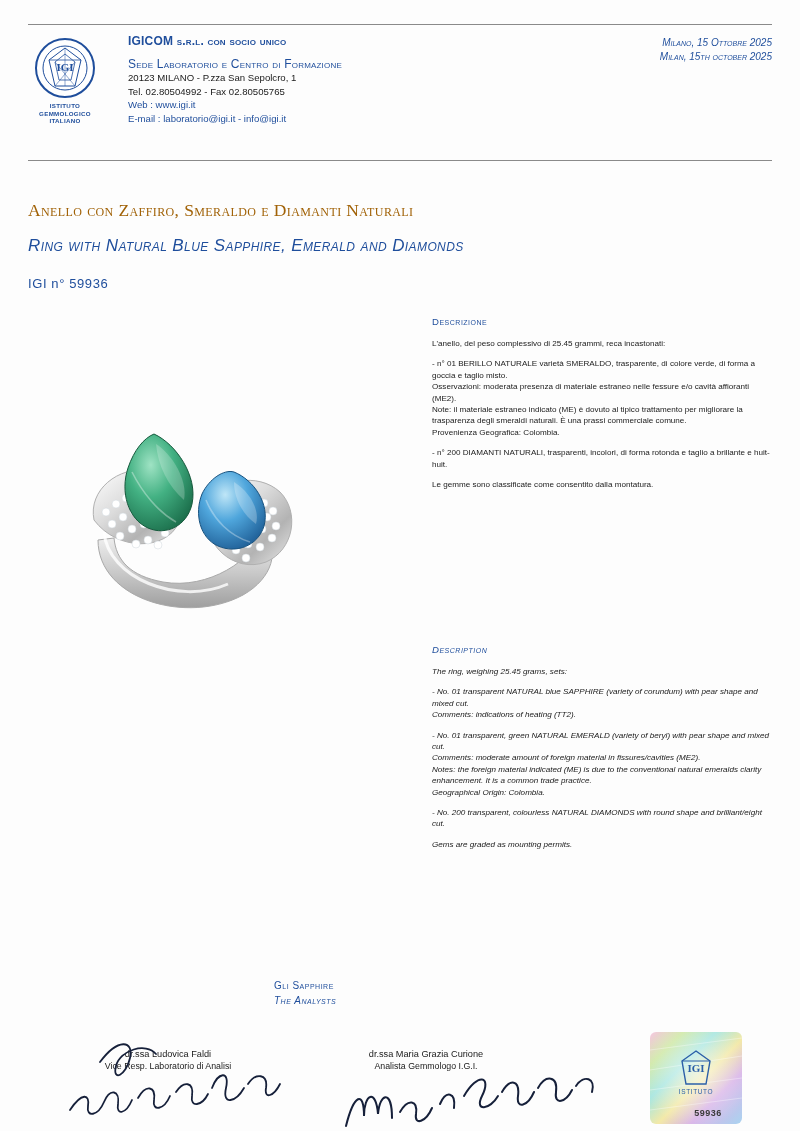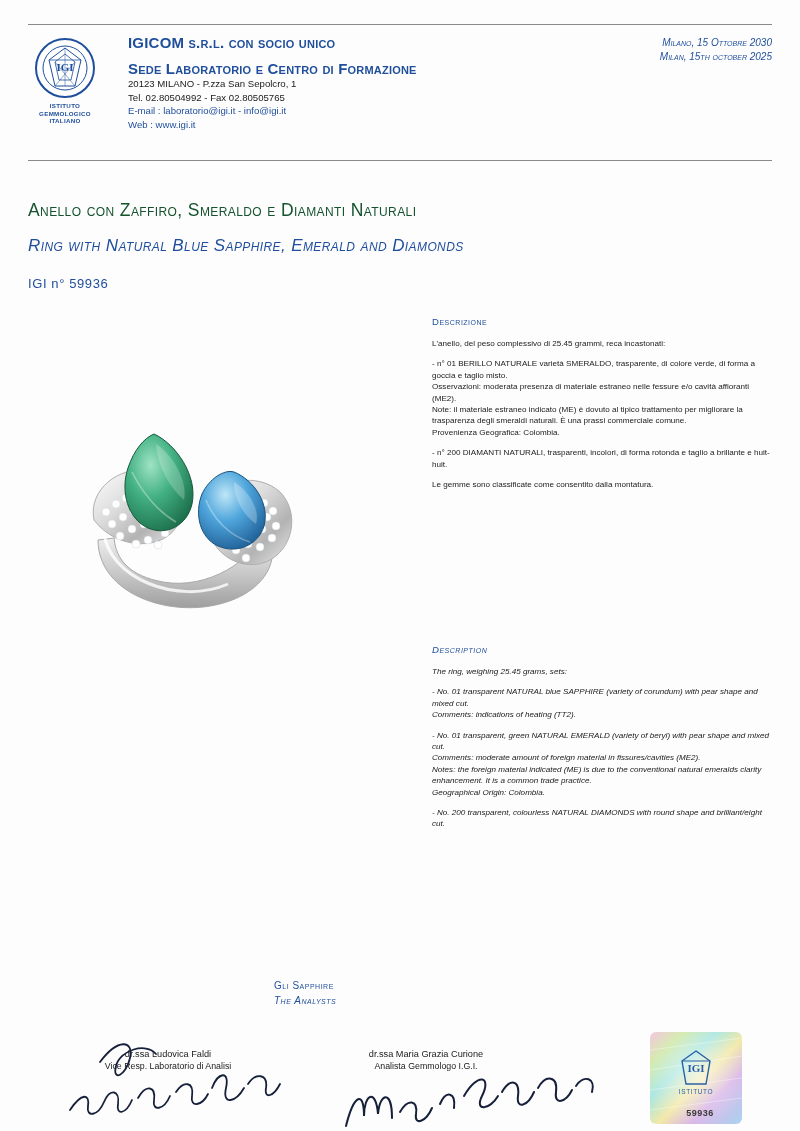--- a/index.html
+++ b/index.html
@@ -56,30 +56,30 @@
     color: #1f4e9c;
     font-weight: bold;
   }
   .company {
     position: absolute;
     left: 100px;
     top: 0px;
     width: 420px;
   }
   .company .name {
-    font-size: 15px;
+    font-size: 12px;
     font-weight: bold;
     color: #1f4e9c;
     letter-spacing: 0.2px;
     font-variant: small-caps;
   }
   .company .sub {
     margin-top: 9px;
-    font-size: 15px;
-    font-weight: bold;
+    font-size: 12px;
+    font-weight: normal;
     color: #1f4e9c;
     font-variant: small-caps;
     letter-spacing: 0.2px;
   }
   .company .line {
     font-size: 9.6px;
     color: #1a1a1a;
     line-height: 13.5px;
   }
   .company .line.blue { color: #1f4e9c; }
@@ -106,23 +106,24 @@
 
   
   .titles {
     position: absolute;
     left: 28px;
     top: 200px;
     width: 560px;
   }
   .title-it {
     font-size: 17.5px;
-    color: #14532d;
+    color: #a16207;
     font-variant: small-caps;
     letter-spacing: 0.4px;
+    font-family: Liberation Serif, serif;
   }
   .title-en {
     margin-top: 15px;
     font-size: 17px;
     color: #1f4e9c;
     font-style: italic;
     font-variant: small-caps;
     letter-spacing: 0.4px;
   }
   .cert-no {
@@ -201,21 +202,21 @@
   .seal {
     position: absolute;
     left: 648px;
     top: 1030px;
     width: 96px;
     height: 96px;
   }
   .seal svg { display: block; }
   .seal-num {
     position: absolute;
-    left: 4px;
+    left: 12px;
     bottom: 8px;
     width: 96px;
     text-align: center;
     font-size: 9px;
     font-weight: bold;
     color: #3a3a3a;
     letter-spacing: 0.5px;
   }
 </style>
 </head>
@@ -245,26 +246,26 @@
         <div>GEMMOLOGICO</div>
         <div>ITALIANO</div>
       </div>
     </div>
 
     <div class="company">
       <div class="name">IGICOM s.r.l. con socio unico</div>
       <div class="sub">Sede Laboratorio e Centro di Formazione</div>
       <div class="line">20123 MILANO - P.zza San Sepolcro, 1</div>
       <div class="line">Tel. 02.80504992 - Fax 02.80505765</div>
+      <div class="line blue">Web :   www.igi.it</div>
       <div class="line blue">E-mail : laboratorio@igi.it - info@igi.it</div>
-      <div class="line blue">Web :   www.igi.it</div>
     </div>
 
     <div class="datebox">
-      <div>Milano, 15 Ottobre 2030</div>
+      <div>Milano, 15 Ottobre 2025</div>
       <div>Milan, 15th october 2025</div>
     </div>
   </div>
 
   <div class="rule mid"></div>
 
   <div class="titles">
     <div class="title-it">Anello con Zaffiro, Smeraldo e Diamanti Naturali</div>
     <div class="title-en">Ring with Natural Blue Sapphire, Emerald and Diamonds</div>
     <div class="cert-no">IGI n°  59936</div>
@@ -374,20 +375,21 @@
   <div class="col en">
     <div class="sect-head italic">Description</div>
     <p>The ring, weighing 25.45 grams, sets:</p>
     <p style="white-space:pre-line">- No. 01 transparent NATURAL blue SAPPHIRE (variety of corundum) with pear shape and mixed cut.
 Comments: indications of heating (TT2).</p>
     <p style="white-space:pre-line">- No. 01 transparent, green NATURAL EMERALD (variety of beryl) with pear shape and mixed cut.
 Comments: moderate amount of foreign material in fissures/cavities (ME2).
 Notes: the foreign material indicated (ME) is due to the conventional natural emeralds clarity enhancement. It is a common trade practice.
 Geographical Origin: Colombia.</p>
     <p>- No. 200 transparent, colourless NATURAL DIAMONDS with round shape and brilliant/eight cut.</p>
+    <p>Gems are graded as mounting permits.</p>
   </div>
 
   <div class="analysts">
     <div>Gli Sapphire</div>
     <div class="en">The Analysts</div>
   </div>
 
   <div class="sig left">
     <div>dr.ssa Ludovica Faldi</div>
     <div class="role">Vice Resp. Laboratorio di Analisi</div>

